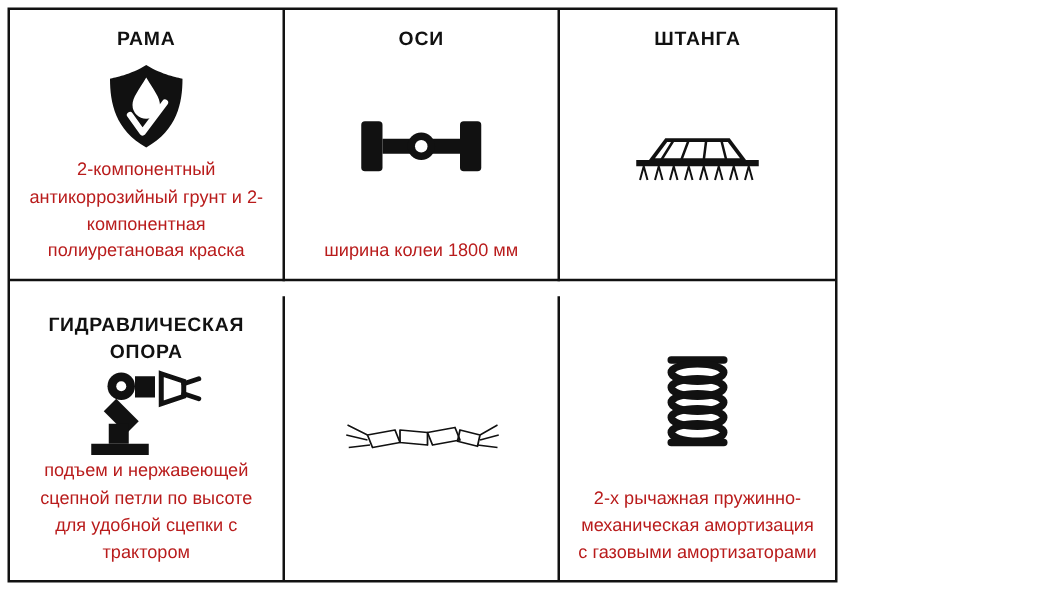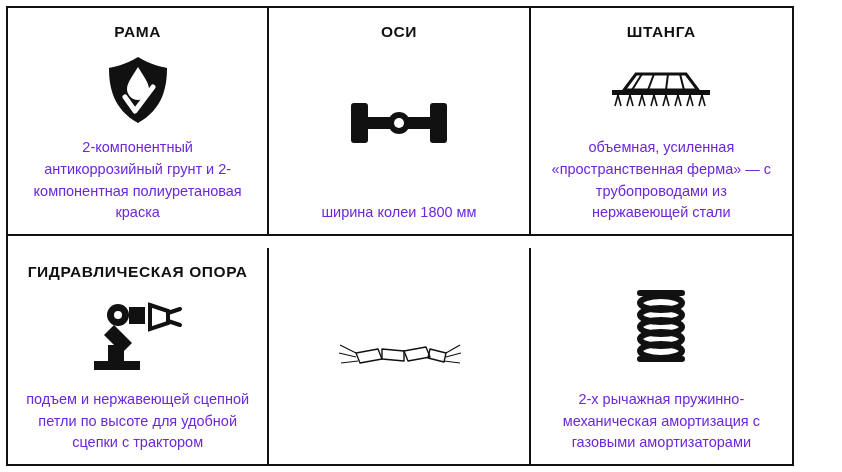--- a/index.html
+++ b/index.html
@@ -11,21 +11,21 @@
     width: 842px;
     height: 472px;
     font-family: "Liberation Sans", sans-serif;
     color: #1a1a1a;
     overflow: hidden;
   }
   .grid {
     position: absolute;
     left: 6px;
     top: 6px;
-    width: 788px;
+    width: 664px;
     height: 460px;
     display: grid;
     grid-template-columns: 1fr 1fr 1fr;
     grid-template-rows: 1fr 1fr;
     border: 2px solid #111111;
     box-sizing: border-box;
   }
   .cell {
     border-right: 2px solid #111111;
     border-bottom: 2px solid #111111;
@@ -53,21 +53,21 @@
     display: flex;
     align-items: center;
     justify-content: center;
     width: 100%;
     min-height: 70px;
   }
   .cell-desc {
     font-size: 14.5px;
     line-height: 1.5;
     text-align: center;
-    color: #6d28d9;
+    color: #b91c1c;
     max-width: 230px;
   }
   .r2 .cell-desc { max-width: 245px; }
   svg { display: block; }
 </style>
 </head>
 <body>
 
 <div class="grid">
 
@@ -109,21 +109,20 @@
           <path d="M28 31 L25 42 M28 31 L31 42"></path>
           <path d="M40 31 L37 42 M40 31 L43 42"></path>
           <path d="M52 31 L49 42 M52 31 L55 42"></path>
           <path d="M64 31 L61 42 M64 31 L67 42"></path>
           <path d="M76 31 L73 42 M76 31 L79 42"></path>
           <path d="M88 31 L85 42 M88 31 L91 42"></path>
           <path d="M100 31 L97 42 M100 31 L103 42"></path>
         </g>
       </svg>
     </div>
-    <div class="cell-desc">объемная, усиленная «пространственная ферма» — с трубопроводами из нержавеющей стали</div>
   </div>
 
   <div class="cell r2">
     <div class="cell-title">ГИДРАВЛИЧЕСКАЯ ОПОРА</div>
     <div class="icon-wrap">
       <svg width="100" height="74" viewBox="0 0 100 74">
         <circle cx="30" cy="16" r="11" fill="#111111"></circle>
         <circle cx="30" cy="16" r="4" fill="#ffffff"></circle>
         <rect x="41" y="8" width="16" height="17" fill="#111111"></rect>
         <path d="M62 6 L80 12 L80 24 L62 30 Z" fill="none" stroke="#111111" stroke-width="4"></path>

